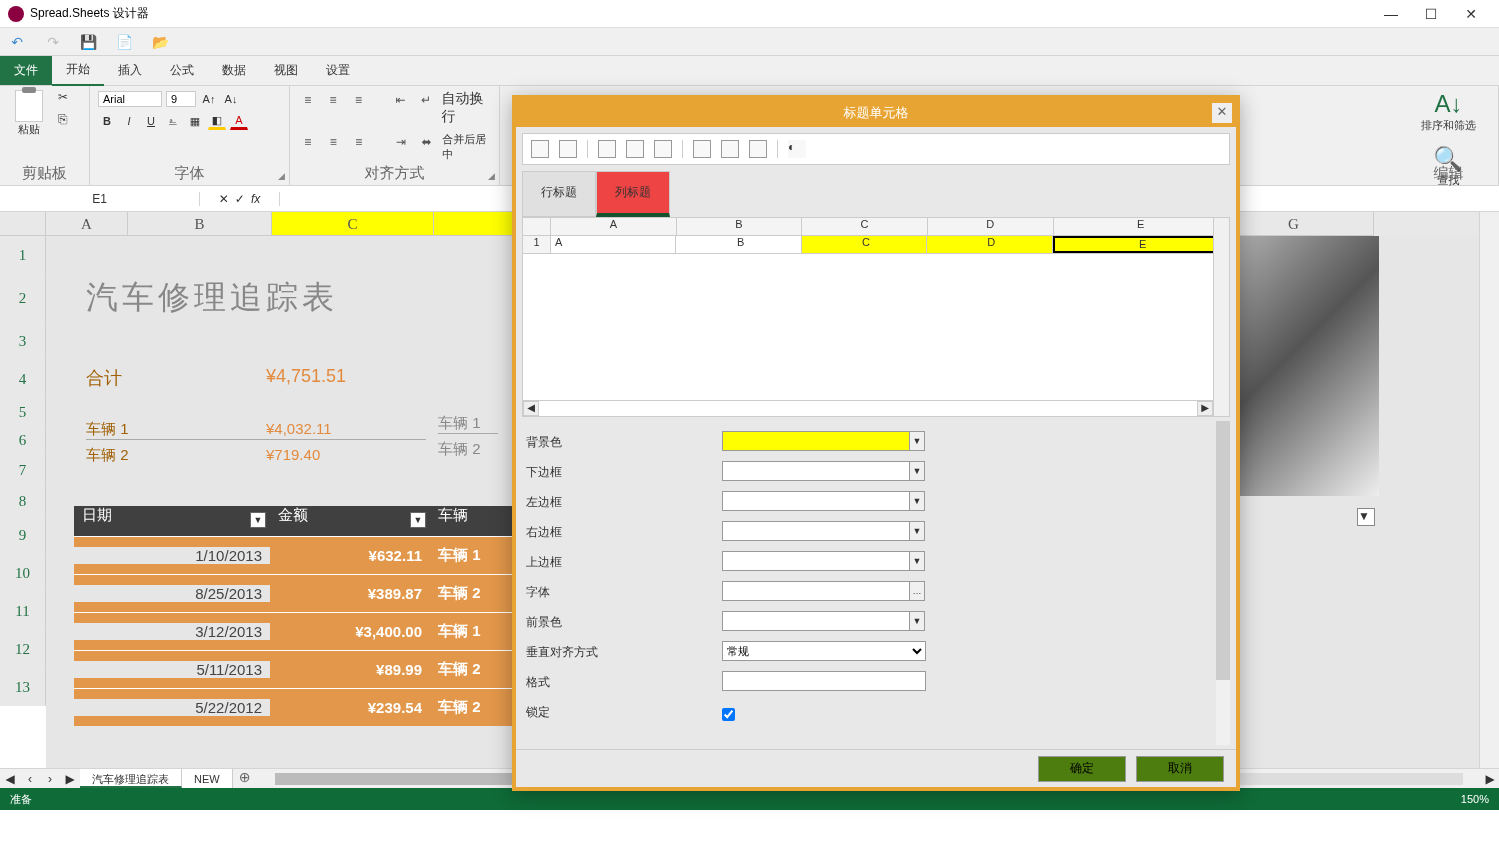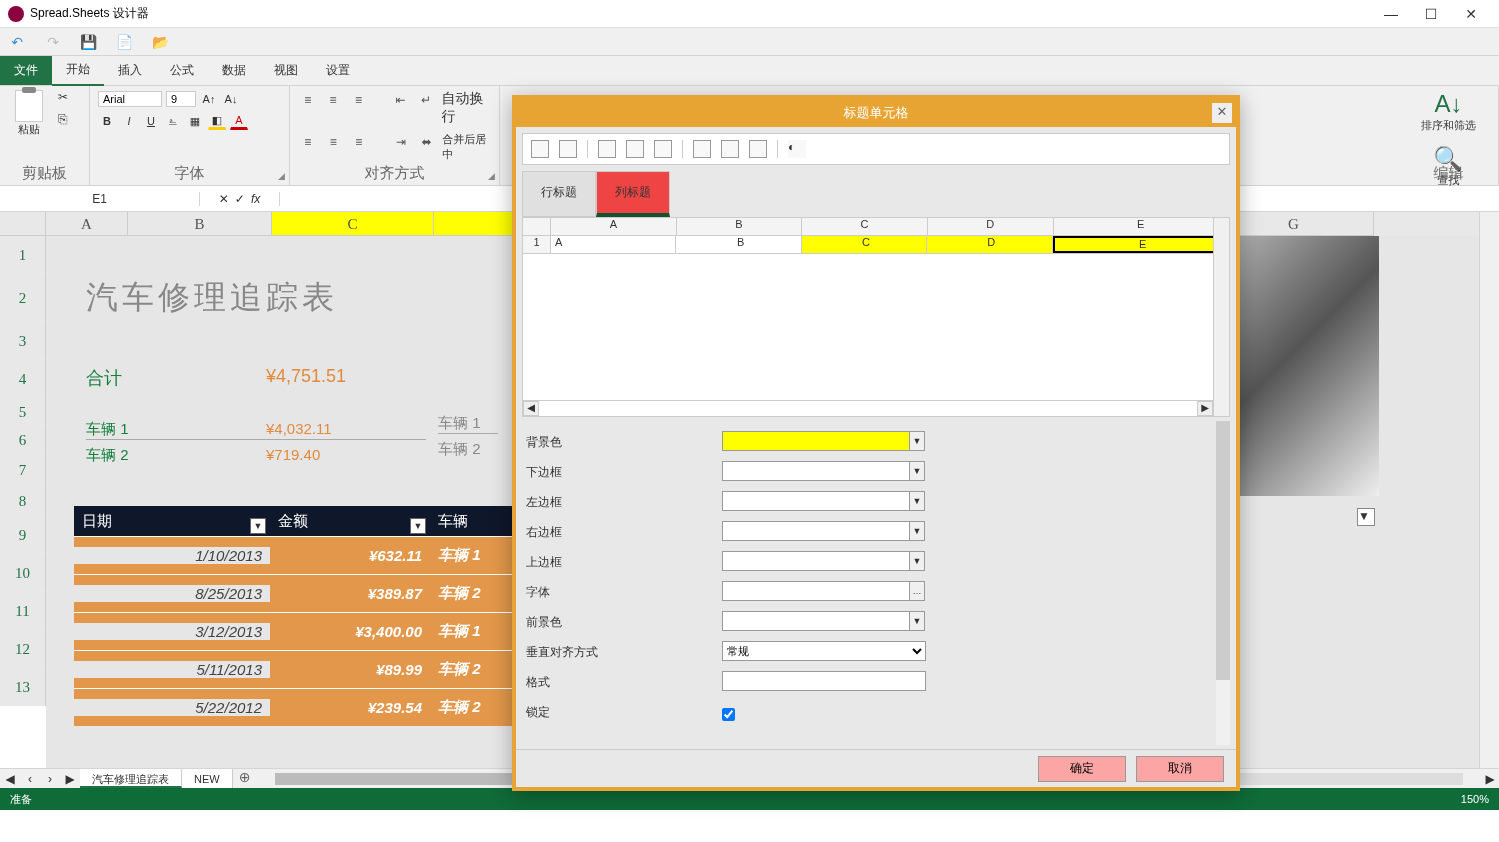--- a/index.html
+++ b/index.html
@@ -48,34 +48,34 @@
 .ch:nth-child(2){width:82px;}
 .ch:nth-child(3){width:144px;}
 .ch:nth-child(4){width:162px;}
 .ch.sel{background:#ffff00;}
 .rowheads{position:absolute;left:0;top:24px;width:46px;}
 .rh{height:38px;border-right:1px solid #ccc;border-bottom:1px solid #e8e8e8;text-align:center;line-height:38px;font-size:15px;color:#217346;background:#e8e8e8;font-family:"Times New Roman",serif;}
 .sheet-content{position:absolute;left:46px;top:24px;right:0;bottom:0;background:#e6e6e6;}
 .big-title{position:absolute;top:40px;left:40px;font-size:32px;color:#888;font-family:SimSun,serif;letter-spacing:4px;}
 .summary{position:absolute;top:130px;left:40px;}
 .summary-row{display:flex;margin-bottom:6px;}
-.slabel{width:180px;font-size:18px;color:#15803d;}
+.slabel{width:180px;font-size:18px;color:#a16207;}
 .svalue{font-size:18px;color:#e28b3e;}
 .summary-row.small .slabel{font-size:15px;}
 .summary-row.small .svalue{font-size:15px;}
 .vehicle2{position:absolute;top:178px;left:392px;font-size:15px;color:#888;}
 .data-table{position:absolute;top:270px;left:28px;width:470px;}
-.dthead{display:flex;background:#0f172a;color:#fff;height:30px;align-items:center;}
+.dthead{display:flex;background:#404040;color:#fff;height:30px;align-items:flex-start;}
 .dth{padding:0 8px;font-size:15px;position:relative;}
 .dth .filter{position:absolute;right:4px;top:6px;width:16px;height:16px;background:#fff;border:1px solid #666;font-size:9px;text-align:center;line-height:14px;color:#333;}
 .dth1{width:196px;}
 .dth2{width:160px;}
 .dth3{width:110px;}
 .dtrow{display:flex;height:38px;align-items:center;background:#e2974a;border-top:1px solid #fff;}
-.dtc{padding:0 8px;font-size:15px;font-style:italic;}
+.dtc{padding:0 8px;font-size:15px;}
 .dtc1{width:196px;text-align:right;color:#444;background:#e6e6e6;}
 .dtc2{width:160px;text-align:right;color:#fff;font-weight:bold;}
 .dtc3{width:110px;color:#fff;font-weight:bold;}
 .img-placeholder{position:absolute;right:100px;top:0px;width:200px;height:260px;background:linear-gradient(135deg,#ccc 0%,#555 50%,#eee 100%);filter:grayscale(1);}
 .img-placeholder .filter-btn{position:absolute;right:4px;bottom:-30px;width:18px;height:18px;background:#fff;border:1px solid #888;}
 .scrollbar-v{width:20px;background:#f0f0f0;border-left:1px solid #d4d4d4;}
 .scrollbar-h{height:20px;background:#f0f0f0;border-top:1px solid #d4d4d4;display:flex;align-items:center;}
 .sh-tabs{display:flex;height:100%;}
 .sh-tab{padding:2px 12px;font-size:11px;border-right:1px solid #ccc;background:#fff;line-height:16px;}
 .sh-tab.active{border-bottom:2px solid #217346;}
@@ -110,21 +110,21 @@
 .dlg-vscroll{position:absolute;right:0;top:0;bottom:0;width:16px;background:#f0f0f0;border-left:1px solid #ccc;}
 .dlg-props{margin:4px 6px;flex:1;overflow:hidden;position:relative;padding-right:16px;}
 .dlg-props-scroll{position:absolute;right:0;top:0;bottom:0;width:14px;background:#f0f0f0;}
 .dlg-props-scroll .sthumb{width:100%;height:80%;background:#ccc;}
 .prop-row{display:flex;align-items:flex-end;height:30px;}
 .prop-label{width:200px;font-size:12px;color:#333;padding-left:4px;}
 .prop-input{width:188px;height:20px;border:1px solid #999;background:#fff;}
 .prop-dd{width:16px;height:20px;border:1px solid #999;background:#f0f0f0;text-align:center;font-size:9px;line-height:18px;margin-left:-1px;}
 .prop-yellow{background:#ffff00;}
 .dlg-buttons{height:38px;display:flex;justify-content:flex-end;align-items:center;gap:10px;padding-right:12px;border-top:1px solid #ccc;}
-.dlg-btn{width:88px;height:26px;border:1px solid #999;background:#fca5a5;font-size:12px;cursor:pointer;}
+.dlg-btn{width:88px;height:26px;border:1px solid #999;background:#4d7c0f;font-size:12px;cursor:pointer;}
 .divider{width:1px;height:18px;background:#ccc;}
 </style>
 </head>
 <body>
 
 <div class="titlebar">
   <div class="app-icon"></div>
   <div class="title">Spread.Sheets 设计器</div>
   <div class="wbtn">—</div>
   <div class="wbtn">☐</div>

